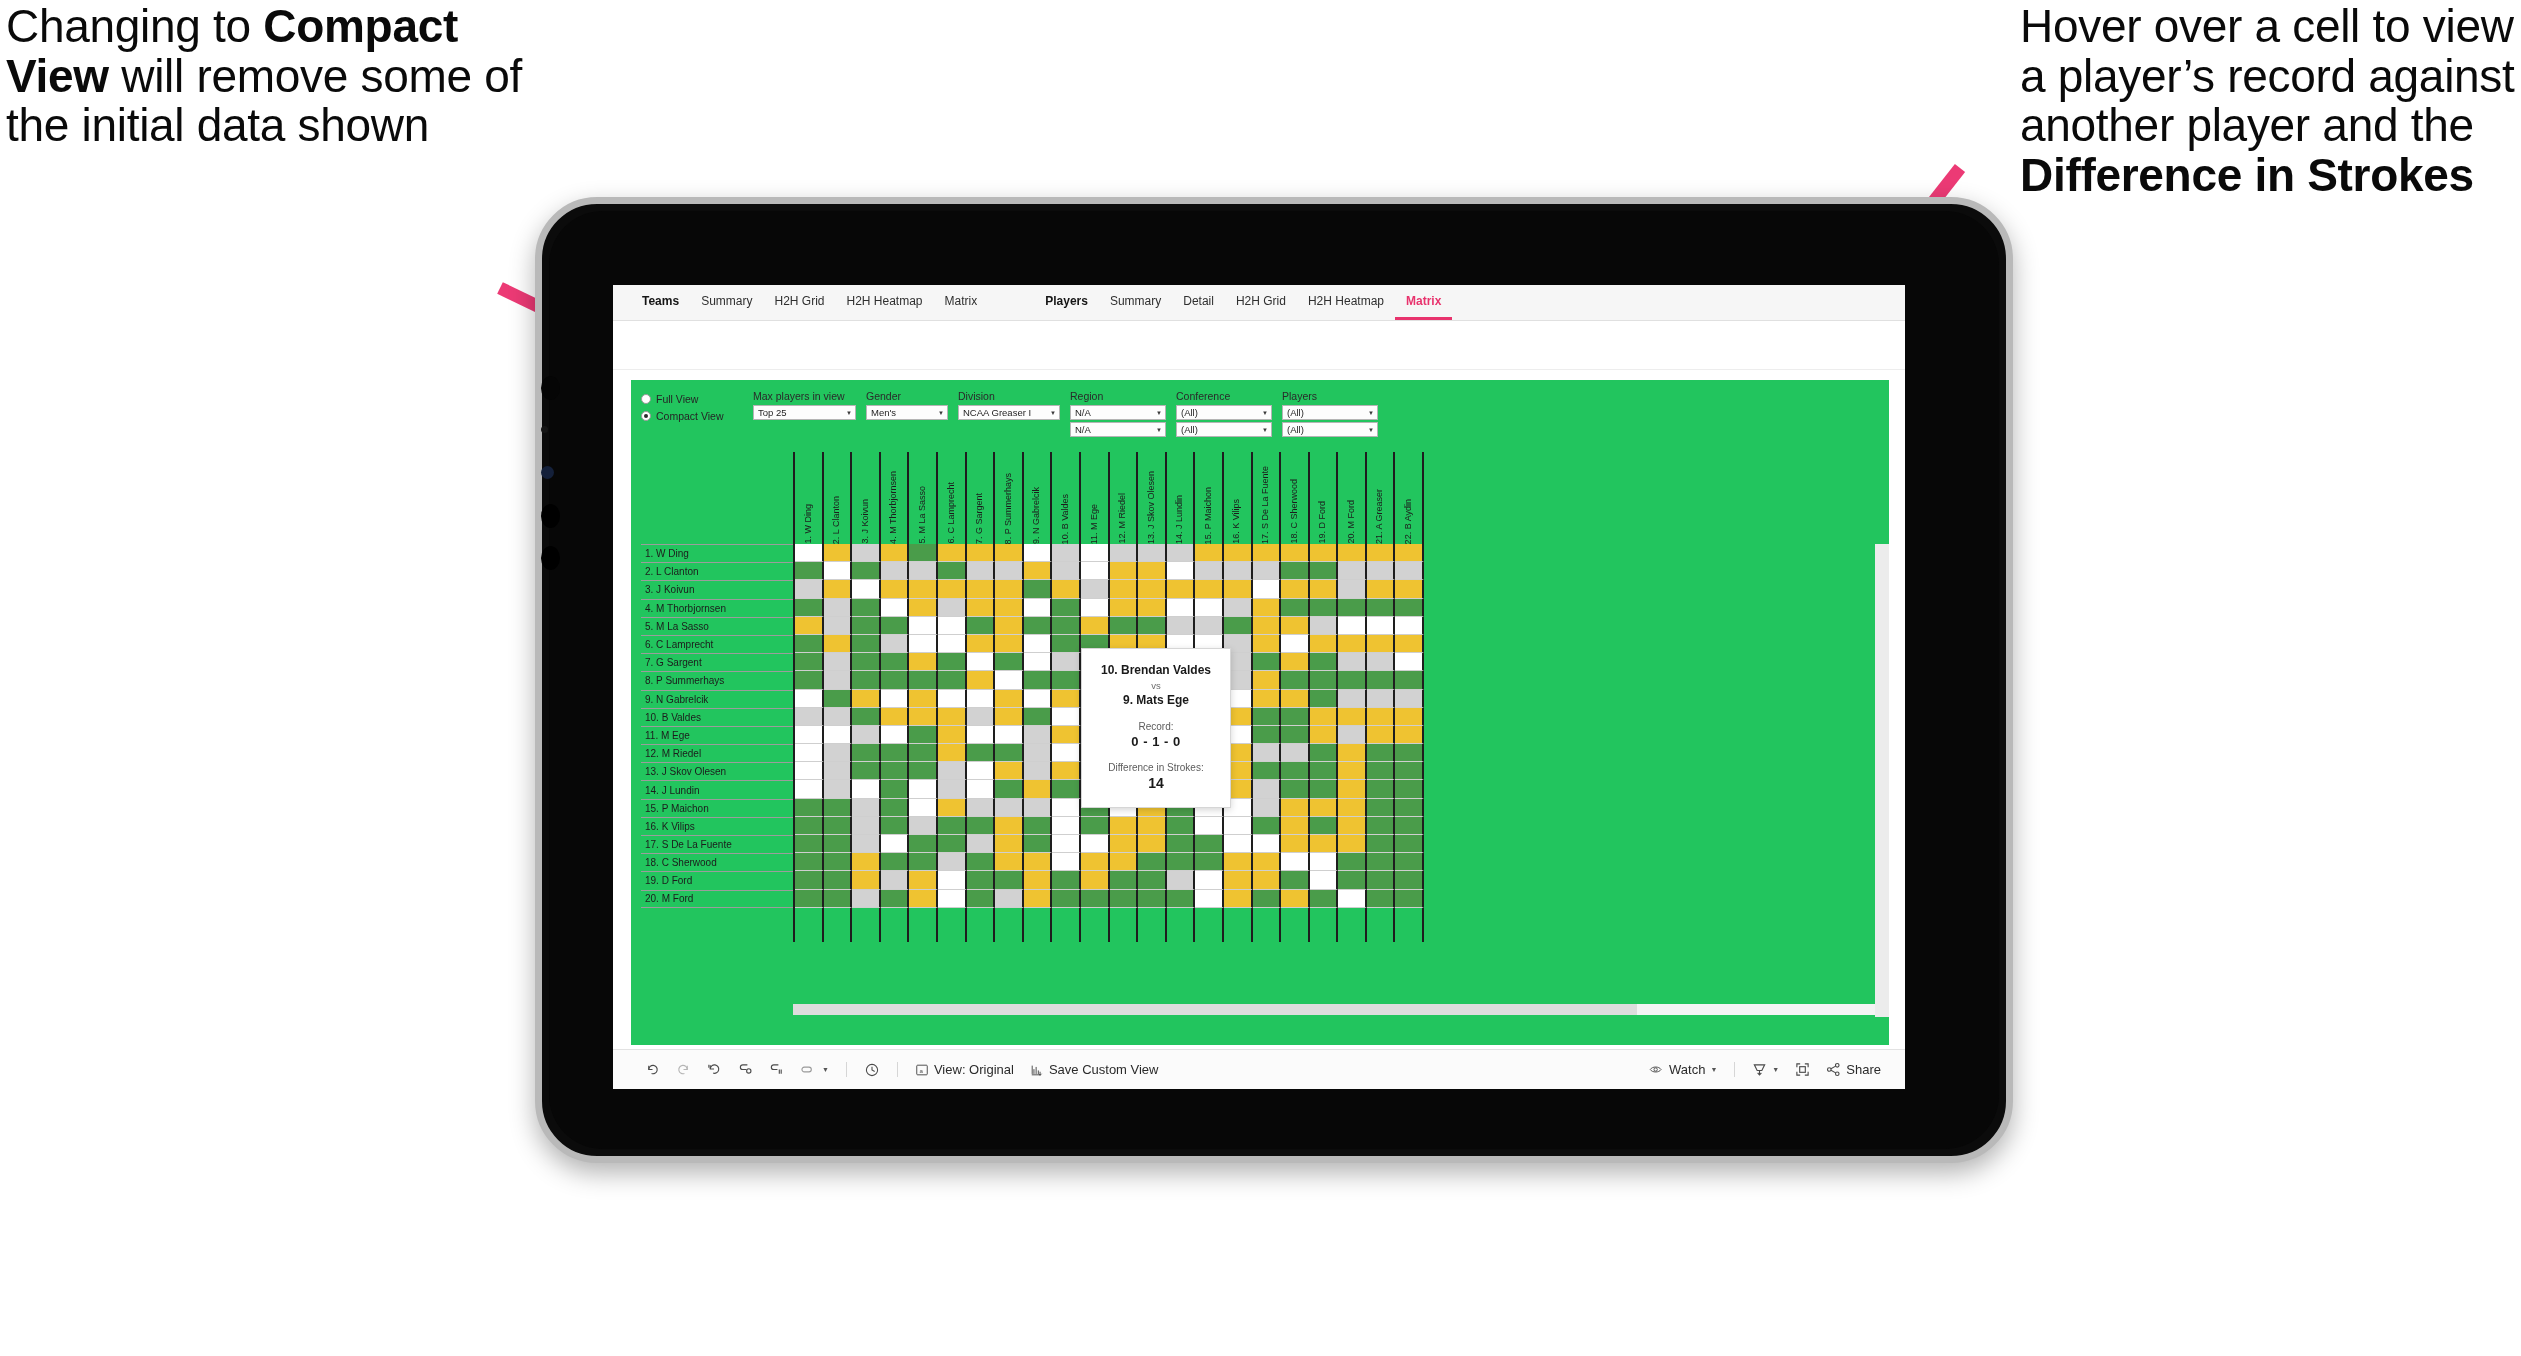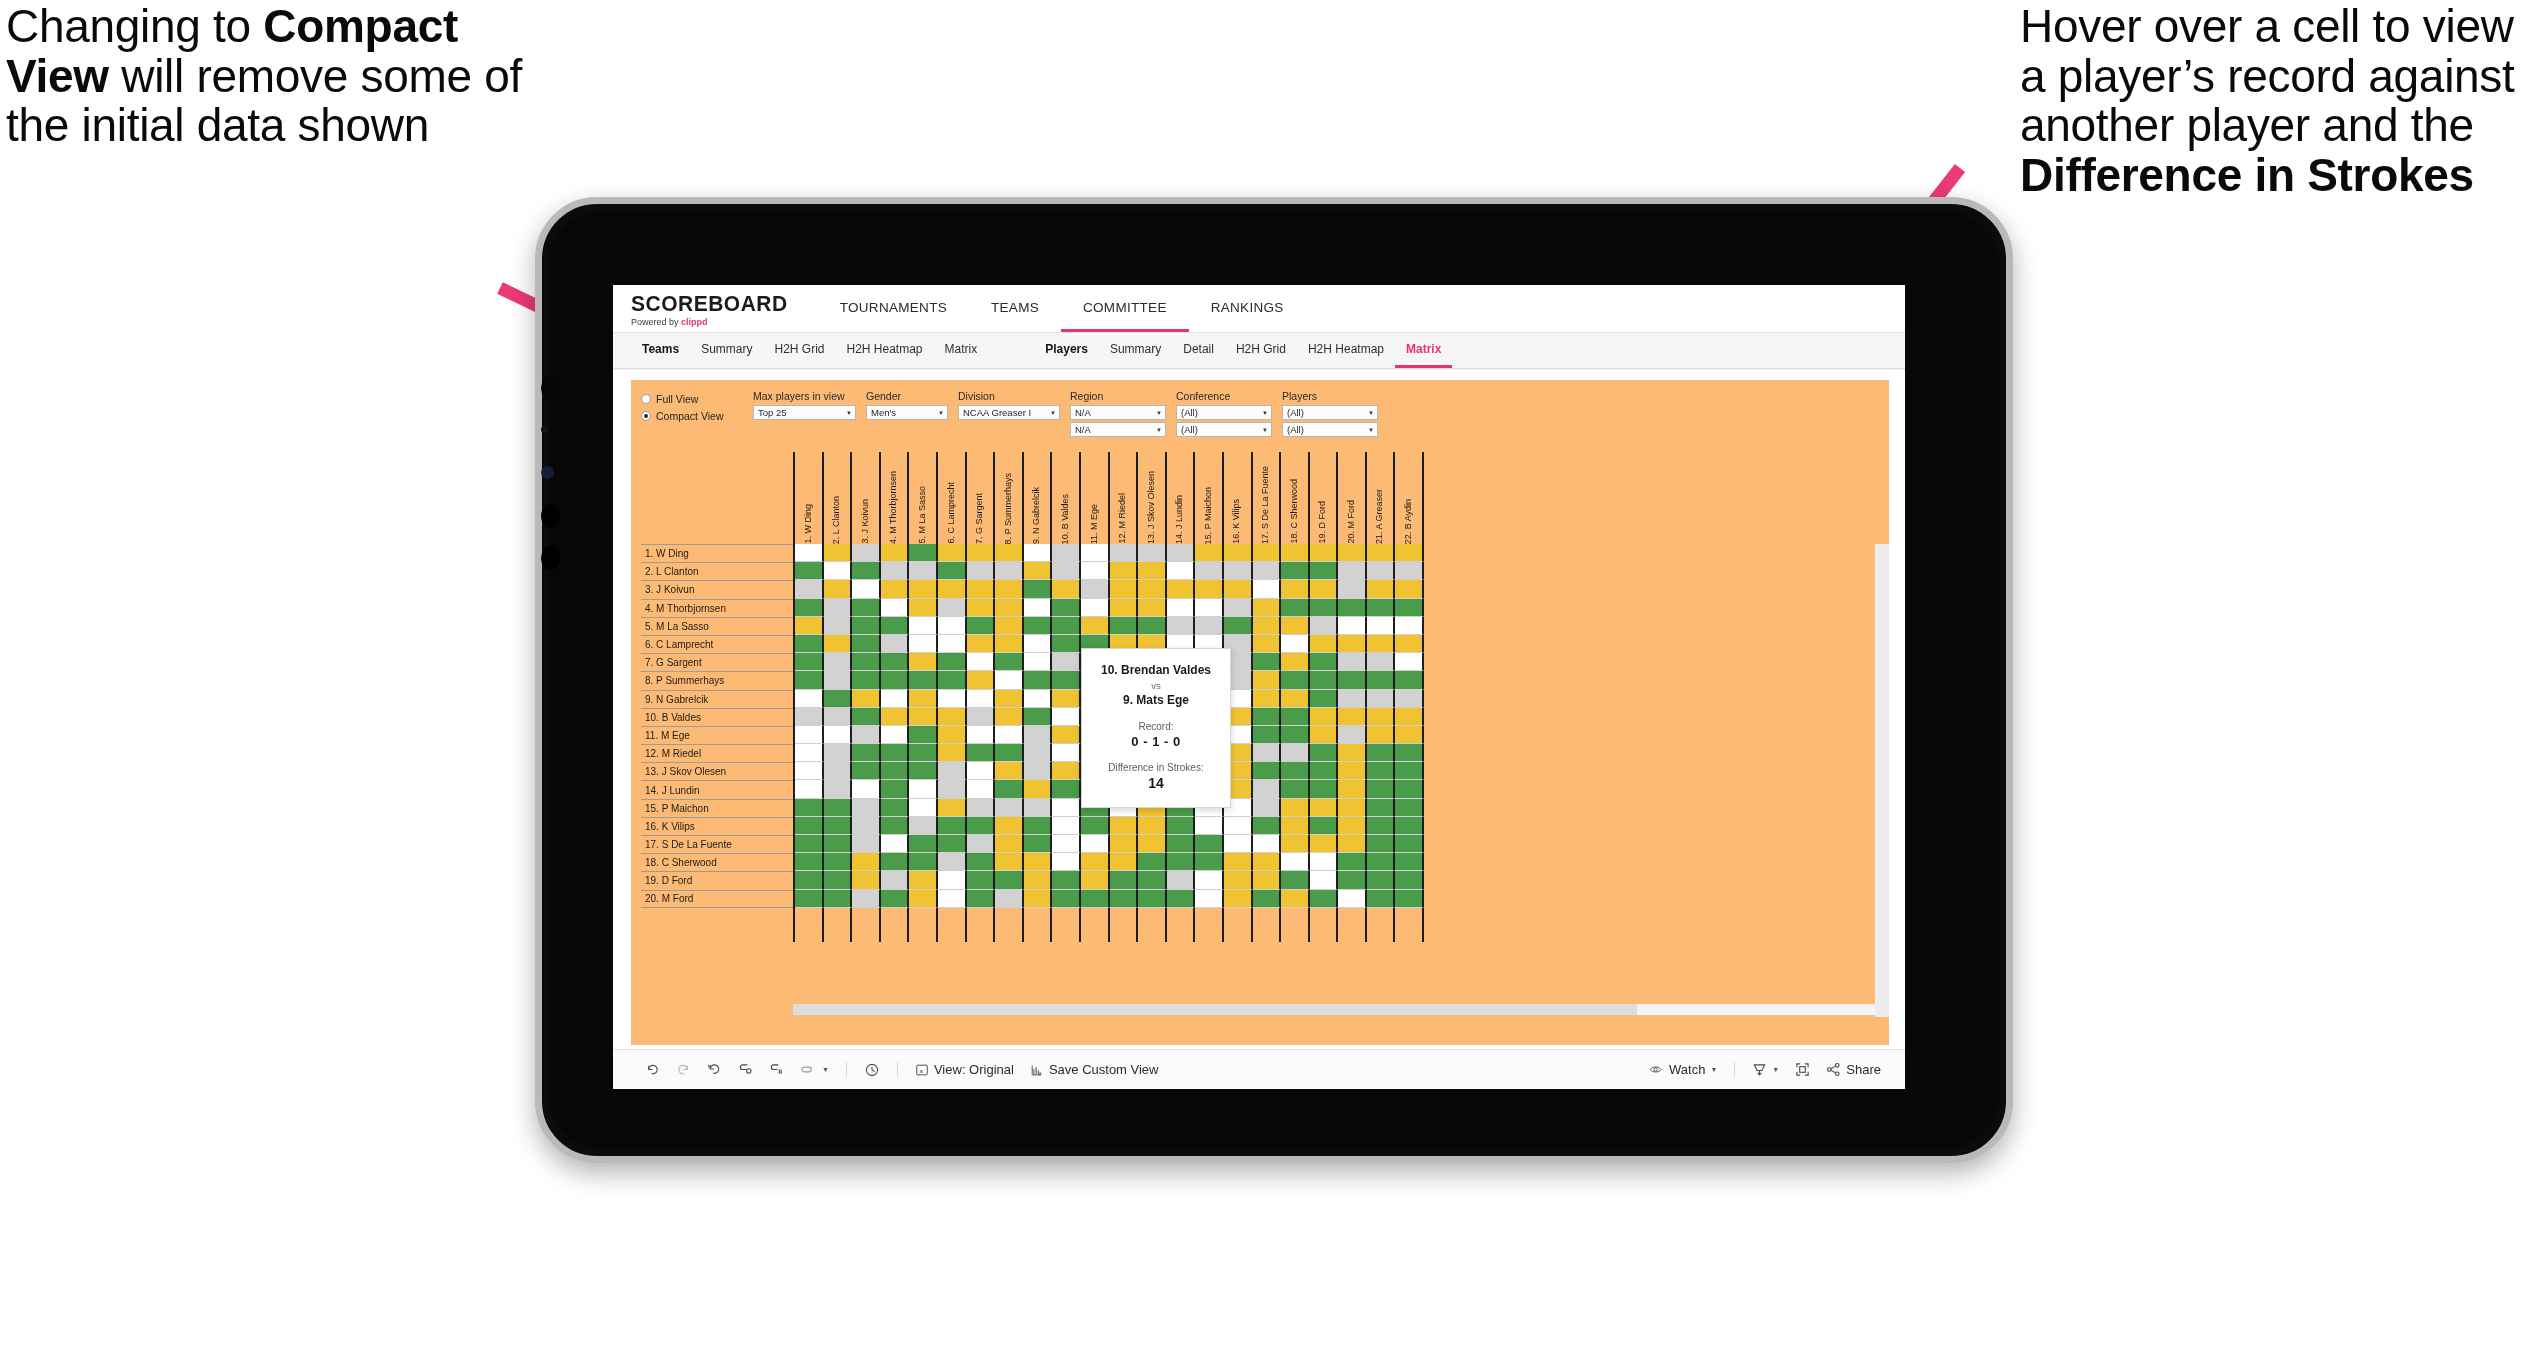--- a/index.html
+++ b/index.html
@@ -93,21 +93,21 @@
     font-size: 12px; color:#2f2f2f;
     border-bottom: 3px solid transparent;
   }
   .subtab.group-label { font-weight:700; color:#151515; }
   .subtab.active { color:#e8336d; font-weight:600; border-bottom-color:#e8336d; }
 
   
   #wb { position:absolute; left:0; top:84px; right:0; bottom:0; background:#fff;
         border-top:1px solid #ededed; }
   #canvas { position:absolute; left:18px; top:10px; right:16px; bottom:44px;
-            background:#fdba74; }
+            background:#22c55e; }
 
   
   #filters { display:flex; align-items:flex-start; padding: 10px 0 6px 10px; gap: 0; }
   .radio-col { width: 112px; padding-top:1px; }
   .radio-row { display:flex; align-items:center; gap:5px; height:15px; margin-bottom:2px; }
   .radio-mark {
     width:10px; height:10px; border-radius:50%;
     border:1px solid #9a9a9a; background:#fff;
     position:relative; flex:none;
   }
@@ -244,32 +244,20 @@
 <div id="tablet">
   <div id="tablet-inner-bezel"></div>
   <div class="side-dot" id="cam-1"></div>
   <div class="side-dot" id="cam-2"></div>
   <div class="side-dot" id="cam-3"></div>
   <div class="side-dot" id="cam-4"></div>
   <div class="side-dot" id="cam-5"></div>
 
   <div id="screen">
 
-    <div id="appnav">
-      <div id="brand">
-        <div id="brand-name">SCOREBOARD</div>
-        <div id="brand-sub">
-          <span>Powered by </span><span class="pink">clippd</span>
-        </div>
-      </div>
-      <div class="topnav-item">TOURNAMENTS</div>
-      <div class="topnav-item">TEAMS</div>
-      <div class="topnav-item active">COMMITTEE</div>
-      <div class="topnav-item">RANKINGS</div>
-    </div>
 
     <div id="subtabs">
       <div class="tabgroup">
         <div class="subtab group-label">Teams</div>
         <div class="subtab">Summary</div>
         <div class="subtab">H2H Grid</div>
         <div class="subtab">H2H Heatmap</div>
         <div class="subtab">Matrix</div>
       </div>
       <div class="tabgroup">

